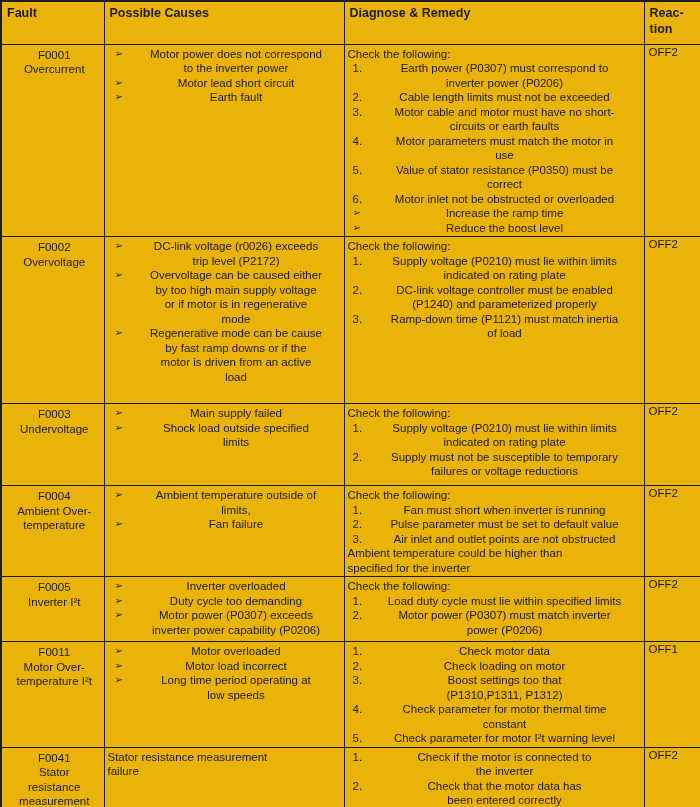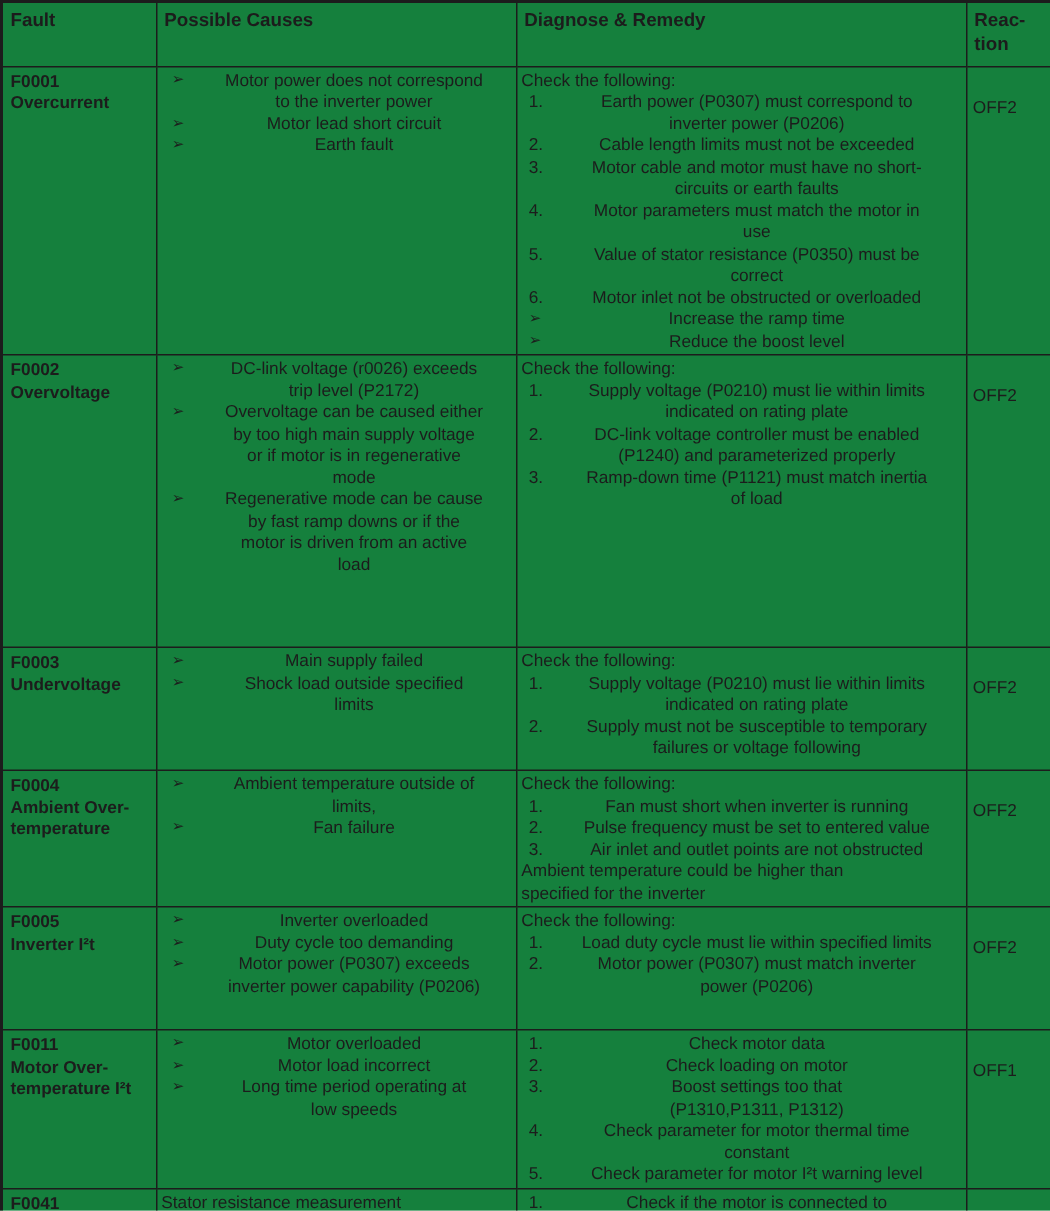--- a/index.html
+++ b/index.html
@@ -3,21 +3,21 @@
 <meta charset="utf-8">
 <style>
   html,body{margin:0;padding:0;background:#fff;}
   body{
     font-family:"Liberation Sans", sans-serif;
     font-size:11.5px;
     line-height:14.5px;
     color:#1c1c1c;
     -webkit-font-smoothing:antialiased;
   }
-  .page{width:700px;height:807px;background:#15803d;box-sizing:border-box;}
+  .page{width:700px;height:807px;background:#eab308;box-sizing:border-box;}
   table.fault-table{
     border-collapse:collapse;
     width:700px;
     table-layout:fixed;
     border:2px solid #1c1c1c;
   }
   th,td{
     border:1px solid #1c1c1c;
     vertical-align:top;
     padding:2px 3px 1px 3px;
@@ -26,25 +26,26 @@
   }
   th{
     text-align:left;
     font-size:12.5px;
     line-height:15.5px;
     padding:4px 4px 2px 5px;
     white-space:pre-line;
     font-weight:bold;
   }
   td.fault{
-    font-weight:bold;
+    font-weight:normal;
     white-space:pre-line;
     padding:3px 2px 1px 5px;
-  }
-  td.reaction{padding:20px 2px 1px 4px;margin-left:32px;}
+    text-align:center;
+  }
+  td.reaction{padding:0 2px 1px 4px;margin-left:32px;}
   .li{display:flex;align-items:flex-start;}
   .marker{flex:0 0 22px;padding-left:6px;box-sizing:border-box;}
   .marker.arrow{font-size:10px;line-height:14.5px;}
   .txt{flex:1;white-space:pre-line;text-align:center;}
   .flush{white-space:pre-line;}
   td.causes .marker{flex:0 0 24px;padding-left:7px;}
   td.remedy .marker{flex:0 0 21px;padding-left:5px;}
 </style>
 </head>
 <body>
@@ -120,21 +121,21 @@
               <span class="txt">Increase the ramp time</span>
             </div>
       <div class="li">
               <span class="marker arrow">➢</span>
               <span class="txt">Reduce the boost level</span>
             </div>
     </td>
     <td class="reaction">OFF2</td>
   </tr>
 
-  <tr style="height:195px">
+  <tr style="height:167px">
     <td class="fault">F0002
 Overvoltage</td>
     <td class="causes">
       <div class="li">
               <span class="marker arrow">➢</span>
               <span class="txt">DC-link voltage (r0026) exceeds
 trip level (P2172)</span>
             </div>
       <div class="li">
               <span class="marker arrow">➢</span>
@@ -189,21 +190,21 @@
     <td class="remedy">
       <div class="flush">Check the following:</div>
       <div class="li">
               <span class="marker">1.</span>
               <span class="txt">Supply voltage (P0210) must lie within limits
 indicated on rating plate</span>
             </div>
       <div class="li">
               <span class="marker">2.</span>
               <span class="txt">Supply must not be susceptible to temporary
-failures or voltage following</span>
+failures or voltage reductions</span>
             </div>
     </td>
     <td class="reaction">OFF2</td>
   </tr>
 
   <tr style="height:88px">
     <td class="fault">F0004
 Ambient Over-
 temperature</td>
     <td class="causes">
@@ -218,33 +219,33 @@
             </div>
     </td>
     <td class="remedy">
       <div class="flush">Check the following:</div>
       <div class="li">
               <span class="marker">1.</span>
               <span class="txt">Fan must short when inverter is running</span>
             </div>
       <div class="li">
               <span class="marker">2.</span>
-              <span class="txt">Pulse frequency must be set to entered value</span>
+              <span class="txt">Pulse parameter must be set to default value</span>
             </div>
       <div class="li">
               <span class="marker">3.</span>
               <span class="txt">Air inlet and outlet points are not obstructed</span>
             </div>
       <div class="flush">Ambient temperature could be higher than
 specified for the inverter</div>
     </td>
     <td class="reaction">OFF2</td>
   </tr>
 
-  <tr style="height:82px">
+  <tr style="height:65px">
     <td class="fault">F0005
 Inverter I²t</td>
     <td class="causes">
       <div class="li">
               <span class="marker arrow">➢</span>
               <span class="txt">Inverter overloaded</span>
             </div>
       <div class="li">
               <span class="marker arrow">➢</span>
               <span class="txt">Duty cycle too demanding</span>

